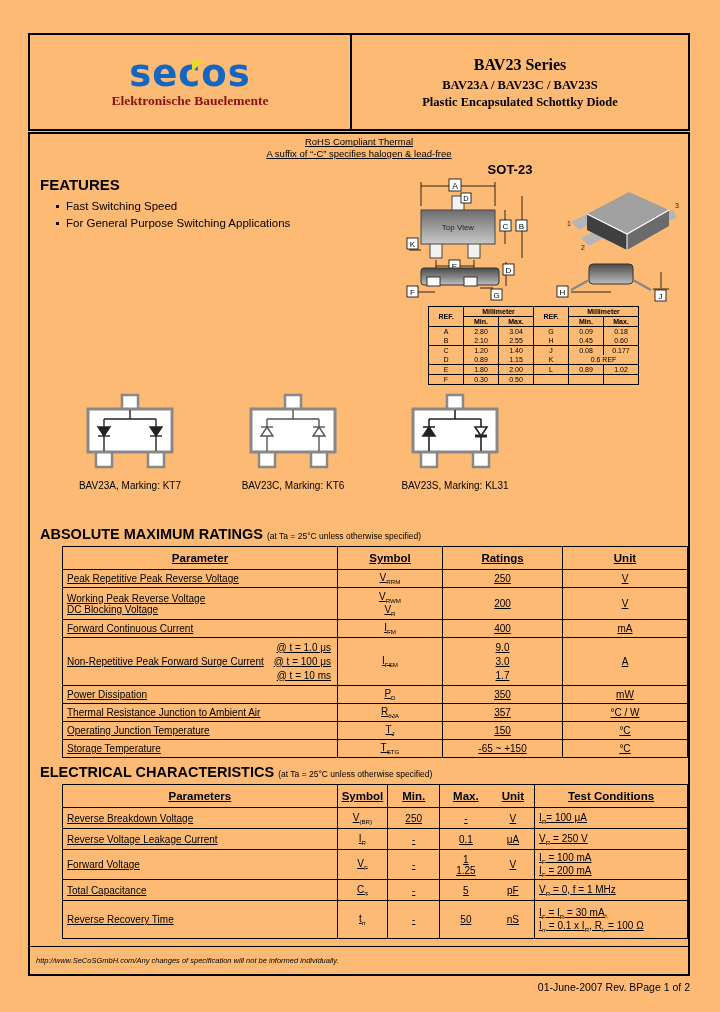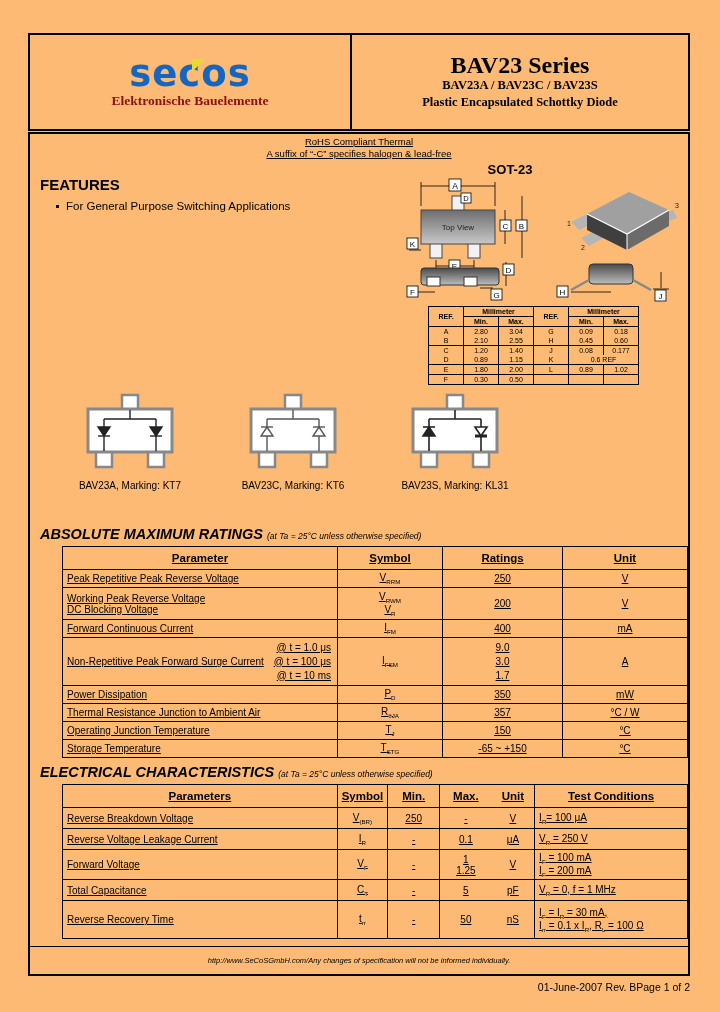--- a/index.html
+++ b/index.html
@@ -12,21 +12,21 @@
   .header-left{width:322px;border-right:2px solid #000;box-sizing:border-box;
                display:flex;flex-direction:column;align-items:center;justify-content:center;}
   .logo-word{position:relative;font-family:"DejaVu Sans",sans-serif;font-weight:bold;
              font-size:37px;line-height:36px;color:#1566c0;letter-spacing:1px;}
   .logo-wedge{position:absolute;left:63px;top:3px;width:0;height:0;
               border-left:13px solid #e8d930;border-bottom:13px solid transparent;}
   .logo-sub{font-family:"Liberation Serif",serif;font-weight:bold;font-size:13.5px;
             color:#8b1111;margin-top:1px;}
   .header-right{flex:1;display:flex;flex-direction:column;align-items:center;
                 justify-content:center;font-family:"Liberation Serif",serif;font-weight:bold;}
-  .title-main{font-size:24px;line-height:24px;}
+  .title-main{font-size:16px;line-height:24px;}
   .title-sub{font-size:12.5px;line-height:17px;}
   
   .main-box{left:28px;top:132px;width:662px;height:844px;border:2px solid #000;
             box-sizing:border-box;}
   .rohs{left:0;top:2px;width:100%;text-align:center;font-size:9.5px;line-height:12px;}
   .rohs div{text-decoration:underline;}
   .features-h{left:10px;top:42px;font-size:15px;font-weight:bold;}
   .features-list{left:26px;top:64px;font-size:11.5px;line-height:17px;}
   .feat-item{display:flex;align-items:center;}
   .feat-bullet{width:3px;height:3px;background:#000;margin-right:7px;flex:0 0 auto;}
@@ -37,39 +37,39 @@
   .dim-table table{border:1.5px solid #000;}
   .dim-table td,.dim-table th{border-left:1px solid #000;border-right:1px solid #000;
       font-size:7px;line-height:9px;text-align:center;padding:0 2px;font-weight:normal;}
   .dim-table th{font-weight:bold;}
   .dim-table .hline td,.dim-table .hline th{border-bottom:1px solid #000;}
   .dim-w1{width:30px}.dim-w2{width:30px}
   
   .mark-wrap{top:258px;width:160px;text-align:center;}
   .mark-label{font-size:10px;margin-top:4px;}
   
-  .sec-h{font-size:14.5px;font-weight:bold;font-style:italic;}
+  .sec-h{font-size:14.5px;font-weight:bold;}
   .sec-note{font-size:8.5px;font-weight:normal;}
   
   .data-table table{border:1.5px solid #000;table-layout:fixed;text-decoration:underline;}
   .data-table td,.data-table th{border:1px solid #000;font-size:10px;padding:1px 4px;
       vertical-align:middle;}
   .data-table th{font-size:11.5px;font-weight:bold;text-align:center;height:20px;}
   .c{text-align:center;padding:1px 1px;}
   .amr-table{left:32px;top:412px;}
   .ec-table{left:32px;top:650px;}
   .no-r{border-right:none !important;}
   .no-l{border-left:none !important;}
   sub{font-size:0.62em;}
   .surge-cell{display:flex;justify-content:space-between;align-items:center;}
   .surge-at{text-align:right;font-size:10px;line-height:14px;padding-right:2px;}
   .stack3 div{line-height:14px;}
   
   .footer-strip{left:0;bottom:0;width:100%;height:28px;border-top:1px solid #000;
-      box-sizing:border-box;display:flex;justify-content:center;align-items:center;
+      box-sizing:border-box;display:flex;justify-content:flex-start;align-items:center;
       font-size:7.5px;font-style:italic;padding:0 6px;}
   .footer-below{left:30px;top:981px;width:660px;display:flex;justify-content:flex-end;
       font-size:10.5px;}
   svg text{font-family:"Liberation Sans",sans-serif;}
 </style>
 </head>
 <body>
 
 <div class="page">
 
@@ -90,20 +90,24 @@
 
   <div class="abs main-box">
 
     <div class="abs rohs">
       <div>RoHS Compliant Thermal</div>
       <div>A suffix of “-C” specifies halogen &amp; lead-free</div>
     </div>
 
     <div class="abs features-h">FEATURES</div>
     <div class="abs features-list">
+      <div class="feat-item">
+        <span class="feat-bullet"></span>
+        <span>Fast Switching Speed</span>
+      </div>
       <div class="feat-item">
         <span class="feat-bullet"></span>
         <span>For General Purpose Switching Applications</span>
       </div>
     </div>
 
     <div class="abs sot-label">SOT-23</div>
 
     <svg class="abs" style="left:375px;top:42px;" width="292" height="126" viewBox="0 0 292 126">
       <defs>

